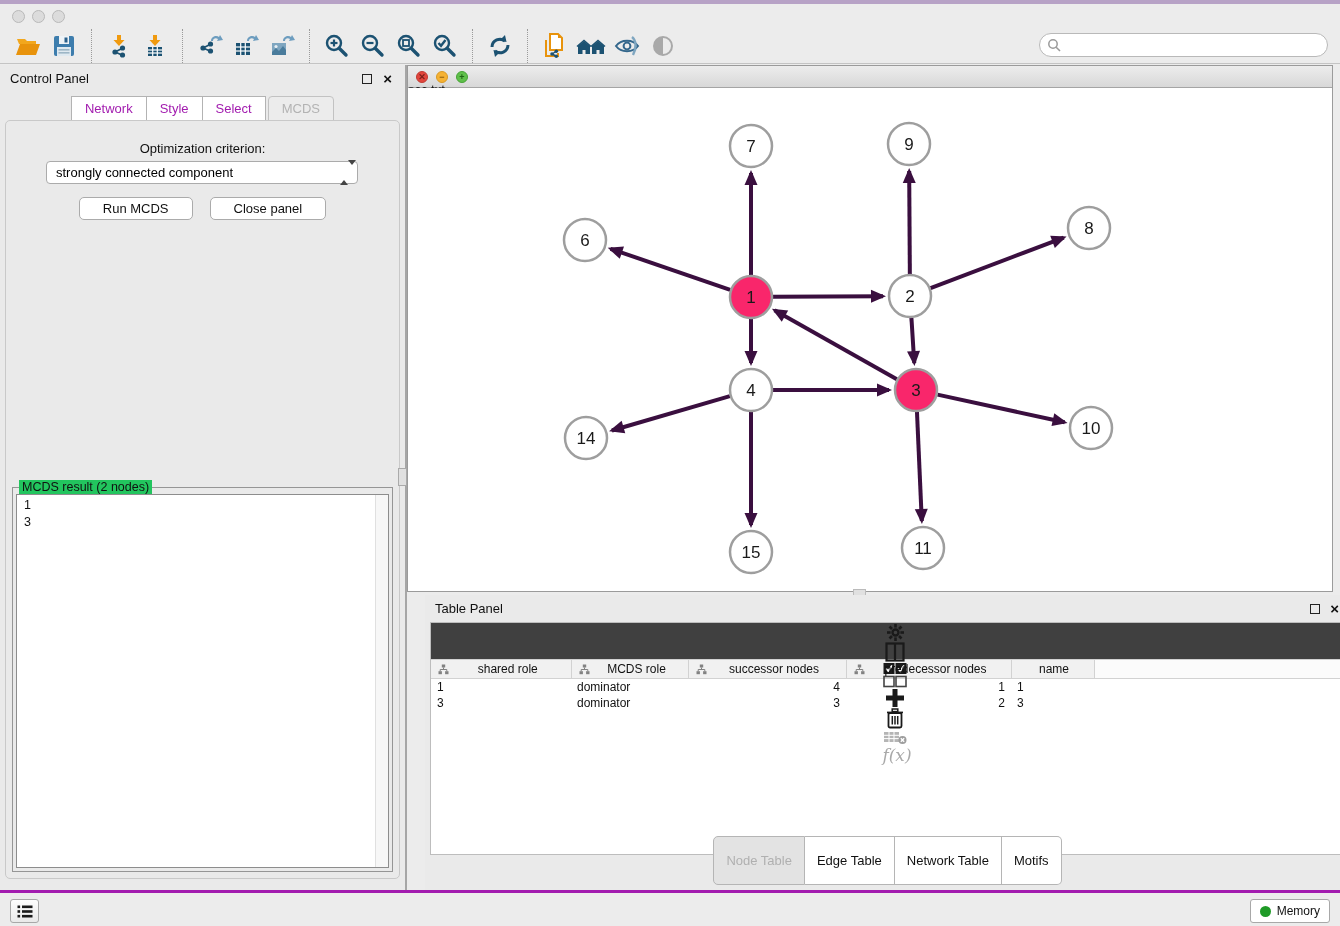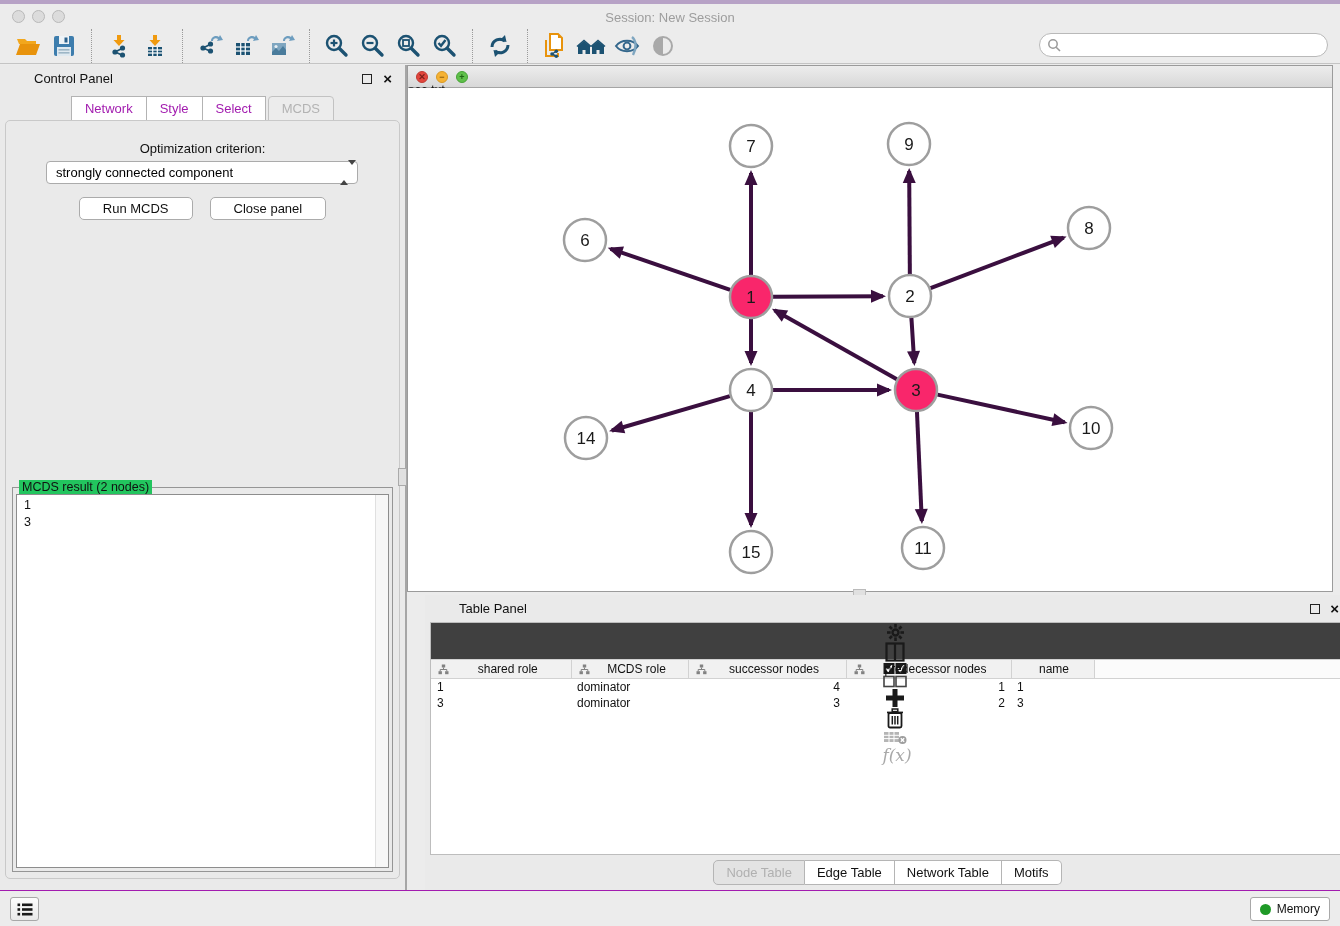--- a/index.html
+++ b/index.html
@@ -17,21 +17,21 @@
   
   #main-toolbar { left:0; top:28px; width:1340px; height:36px; display:flex; align-items:center; padding-left:10px; border-bottom:1px solid #c4c4c4; }
   .tb-sep { width:1px; height:34px; border-left:1px dotted #9a9a9a; margin:0 9px; }
   .tb-btn { width:30px; height:30px; display:flex; align-items:center; justify-content:center; margin:0 3px; }
   .tb-btn svg { display:block; }
   #toolbar-search { position:absolute; right:12px; top:5px; width:289px; height:24px; background:#fff; border:1px solid #b9b9b9; border-radius:12px; display:flex; align-items:center; padding-left:7px; }
   #toolbar-search input { border:none; outline:none; flex:1; font-size:12px; height:18px; background:transparent; margin-left:5px; }
 
   
   #control-panel { left:0; top:65px; width:405px; height:825px; background:#eaeaea; }
-  .panel-header { height:26px; position:relative;margin-left:24px; }
+  .panel-header { height:26px; position:relative; }
   .panel-title { position:absolute; left:10px; top:6px; font-size:13px; color:#111; }
   .float-icon { position:absolute; width:10px; height:10px; border:1.5px solid #222; top:9px; }
   .close-icon { position:absolute; top:5px; font-size:15px; font-weight:bold; color:#111; line-height:17px; }
   #cp-float { right:33px; } #cp-close { right:13px; }
 
   #cp-tabs { position:absolute; left:0; top:31px; width:100%; display:flex; justify-content:center; }
   .cp-tab { font-size:13px; padding:4px 13px; background:#fff; border:1px solid #b3b3b3; border-left:none; color:#a21caf; }
   .cp-tab:first-child { border-left:1px solid #b3b3b3; }
   .cp-tab.active { background:#ececec; color:#b3b3b3; border:1px solid #c2c2c2; border-radius:4px 4px 0 0; margin-left:2px; }
 
@@ -76,43 +76,42 @@
   #tp-table th { height:19px; background:#f1f1f1; border:1px solid #d2d2d2; border-left:none; font-size:12px; font-weight:normal; color:#111; padding:0; }
   #tp-table th .hcell { display:flex; align-items:center; padding:0 4px 0 7px; }
   #tp-table th .hcell span { flex:1; text-align:center; }
   #tp-table th.filler { border-right:none; background:#fbfbfb; }
   #tp-table td { font-size:12px; color:#111; height:16px; padding:0 6px; white-space:nowrap; overflow:hidden; }
   td.al { text-align:left; padding-left:11px; }
   td.al2 { text-align:left; padding-left:7px; }
   td.ar { text-align:right; padding-right:15px; }
 
   #tp-tabs { position:absolute; left:0; bottom:5px; width:100%; display:flex; justify-content:center; }
-  .tp-tab { font-size:13px; padding:4px 12px; background:#fff; border:1px solid #b5b5b5; border-left:none; color:#111; }
+  .tp-tab { font-size:13px; padding:16px 12px; background:#fff; border:1px solid #b5b5b5; border-left:none; color:#111; }
   .tp-tab.first { border-left:1px solid #b5b5b5; border-radius:5px 0 0 5px; }
   .tp-tab.last { border-radius:0 5px 5px 0; }
   .tp-tab.active { background:#e3e3e3; color:#b0b0b0; }
 
   
-  #status-bar { left:0; top:890px; width:1340px; height:36px; background:#ececec; border-top:1px solid #a21caf; }
+  #status-bar { left:0; top:890px; width:1340px; height:36px; background:#ececec; border-top:3px solid #a21caf; }
   #list-btn { position:absolute; left:10px; top:6px; width:29px; height:24px; background:linear-gradient(#fdfdfd,#e9e9e9); border:1px solid #a8a8a8; border-radius:3px; display:flex; align-items:center; justify-content:center; }
   #memory-btn { position:absolute; right:10px; top:6px; height:24px; background:#fff; border:1px solid #a8a8a8; border-radius:3px; display:flex; align-items:center; padding:0 9px; gap:6px; }
   #memory-dot { width:11px; height:11px; border-radius:50%; background:#1f9a27; }
   #memory-label { font-size:12px; color:#111; }
 </style>
 </head>
 <body>
 
 <div id="app">
 
   <div id="top-strip" class="abs"></div>
   <div id="titlebar" class="abs">
     <span id="titlebar-dots" class="abs">
       <span class="tl-dot"></span><span class="tl-dot"></span><span class="tl-dot"></span>
     </span>
-    <div id="window-title" class="abs">Session: New Session</div>
   </div>
 
   <div id="main-toolbar" class="abs">
     <span class="tb-btn">
       <svg width="26" height="24" viewBox="0 0 26 24">
           <path d="M2 5h8l2 2h9v3H4z" fill="#f2a71d"></path>
           <path d="M5 10h20l-4 11H1z" fill="#e8930c"></path>
         </svg>
     </span>
     <span class="tb-btn">

